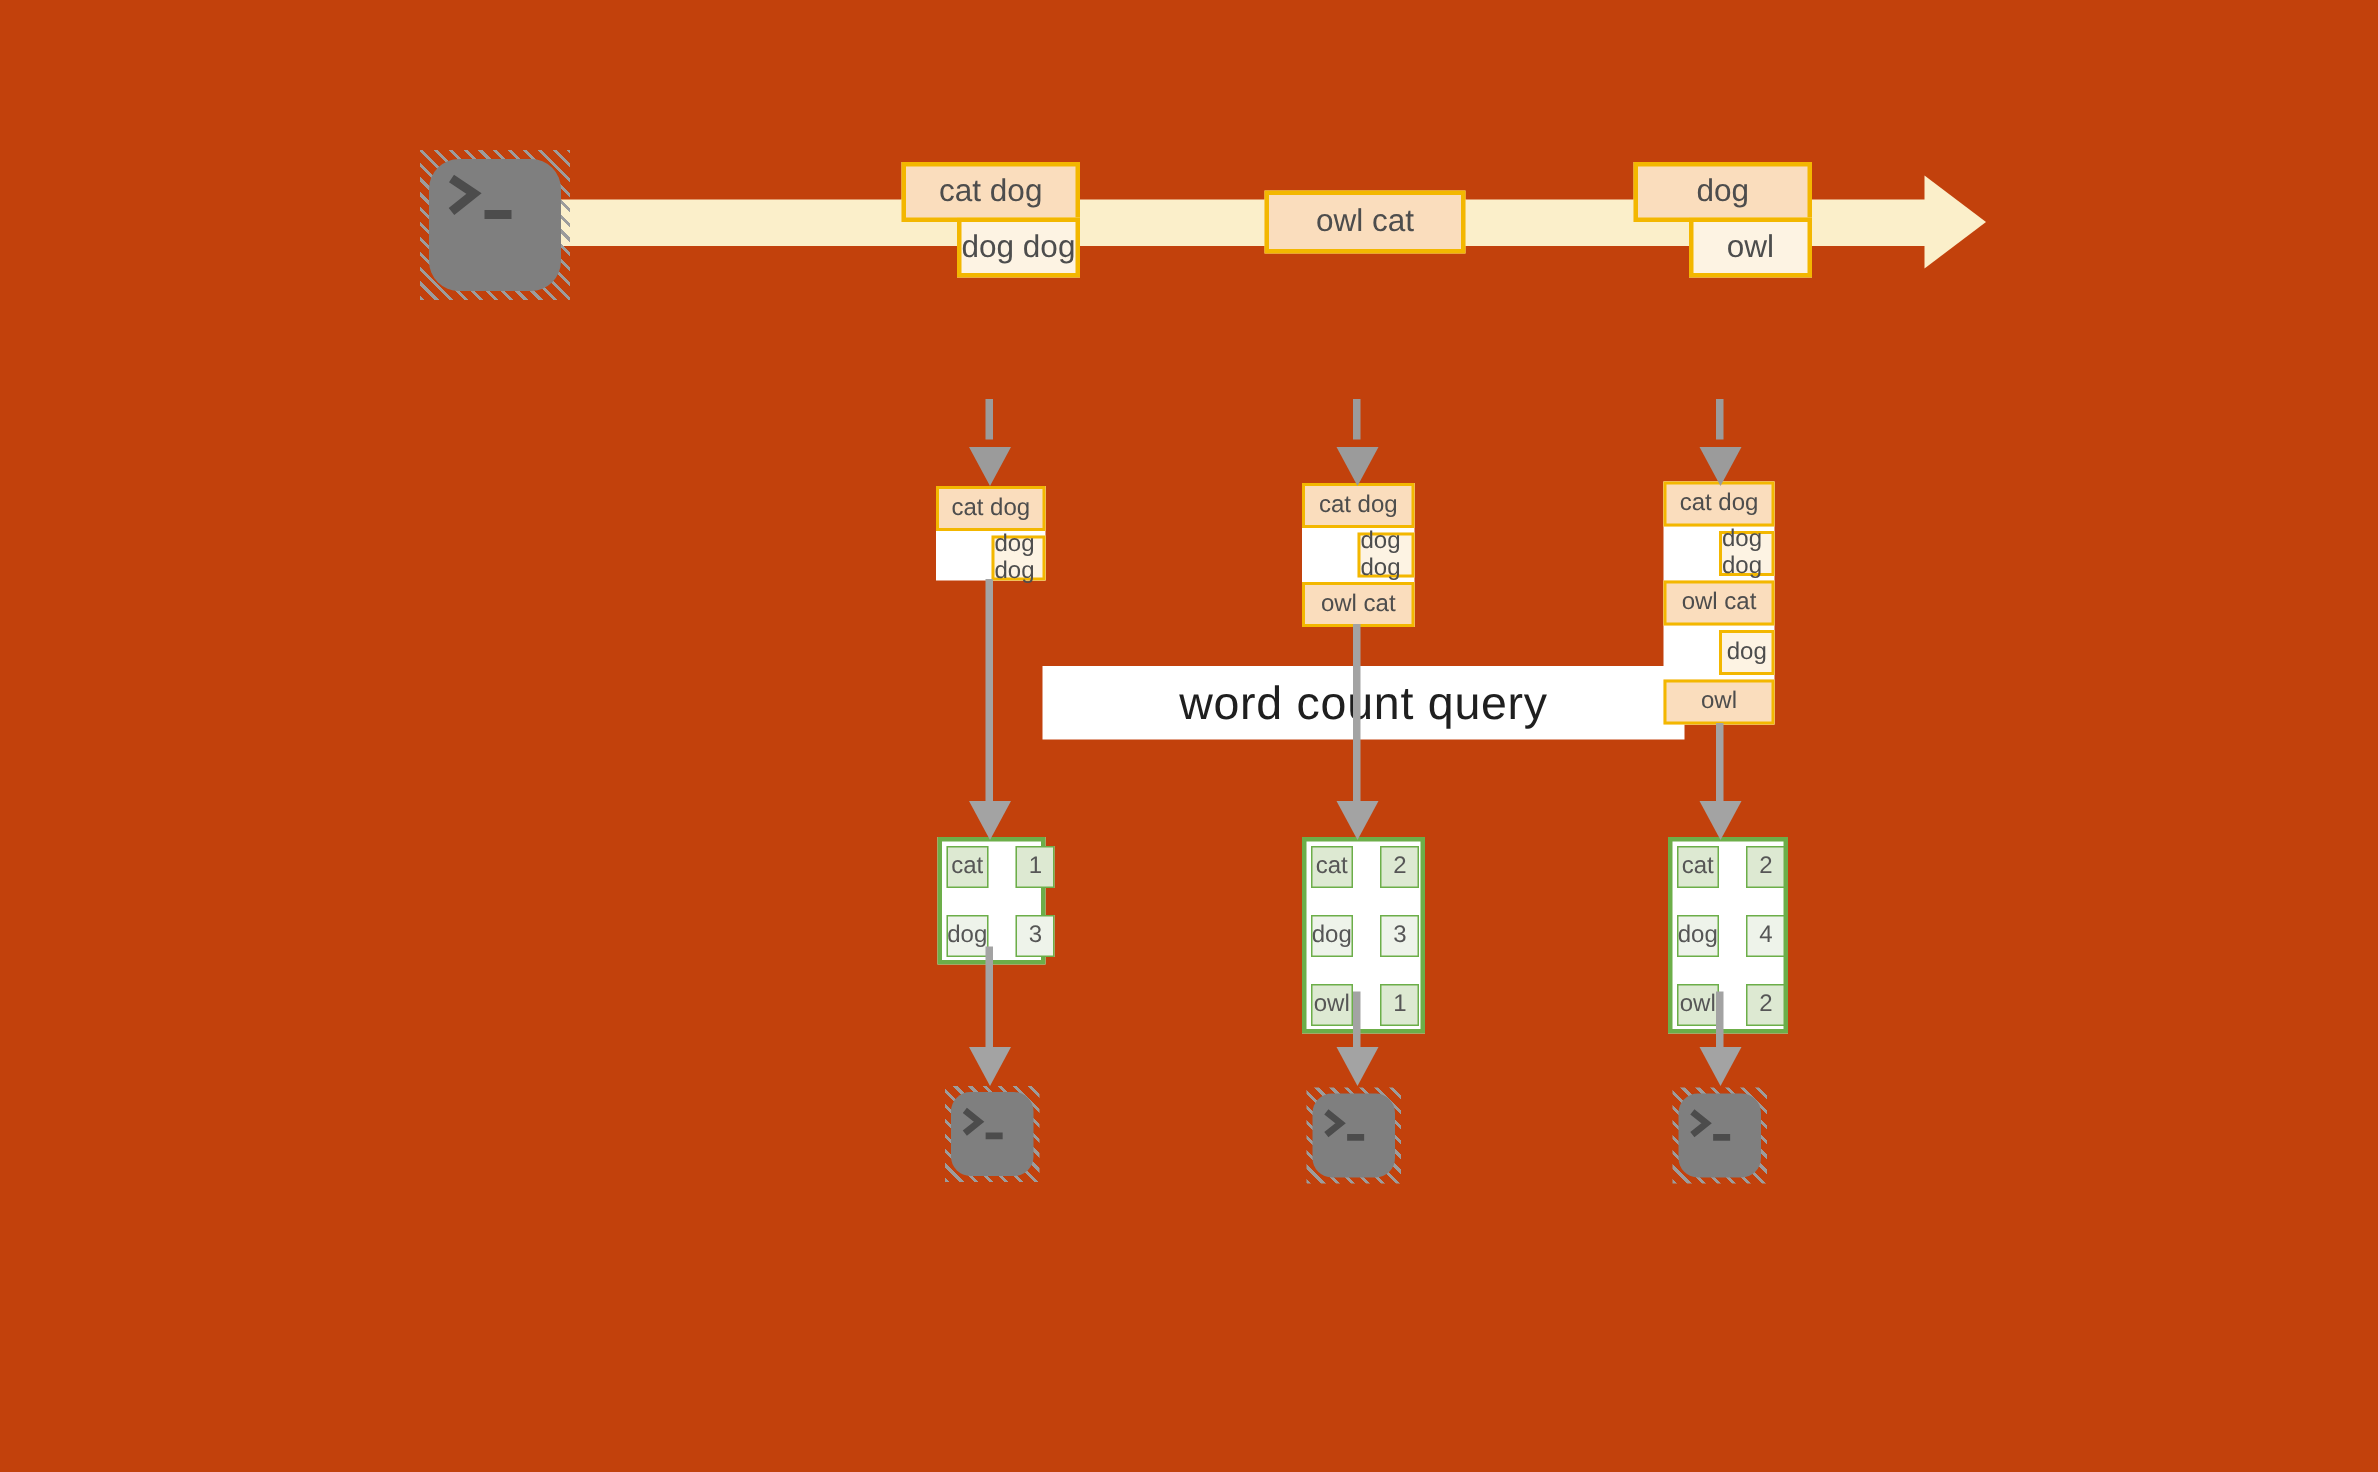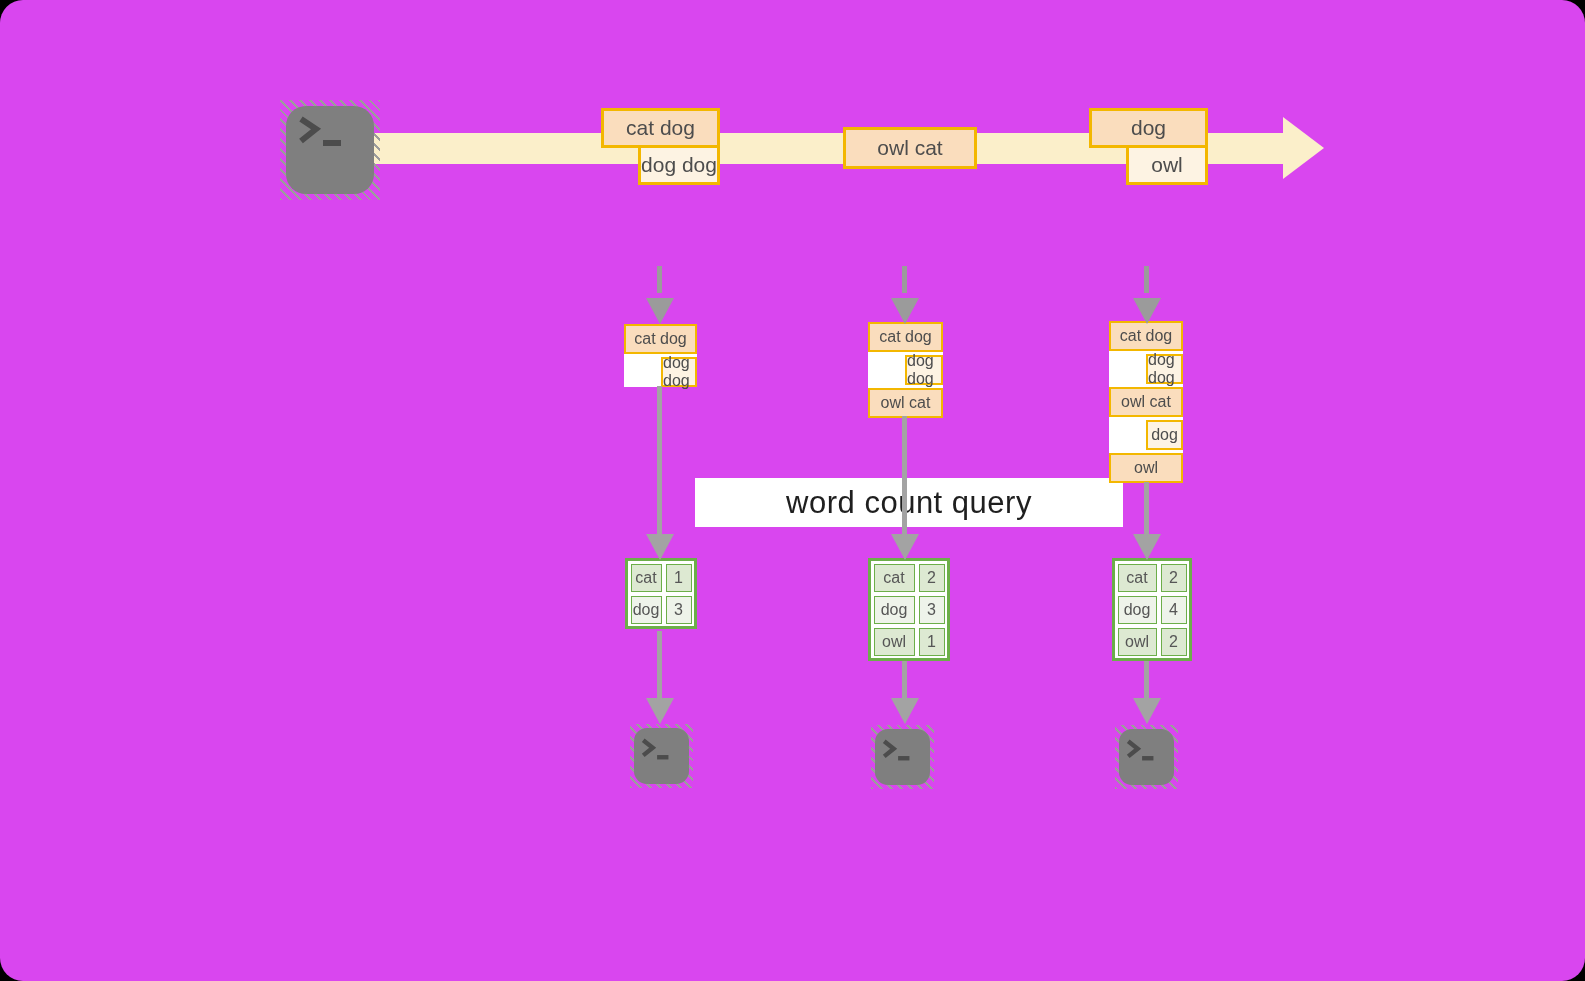--- a/index.html
+++ b/index.html
@@ -1,19 +1,18 @@
 <!DOCTYPE html>
 <html><head>
 <meta charset="utf-8">
 <style>
   html,body{margin:0;padding:0;background:#000;}
   .stage{
-    position:relative;width:1585px;height:981px;background:#d946ef;overflow:hidden;
+    position:relative;width:1585px;height:981px;background:#c2410c;overflow:hidden;
     font-family:"Liberation Sans", sans-serif;
-    border-radius:23px;
   }
   
   .band{position:absolute;background:#FBEFCA;z-index:1;}
   .band-head{
     position:absolute;width:0;height:0;z-index:1;
     border-top:31px solid transparent;border-bottom:31px solid transparent;
     border-left:41px solid #FBEFCA;
   }
   
   .term{
@@ -52,21 +51,21 @@
   
   .qband{
     position:absolute;background:#ffffff;z-index:3;
     display:flex;align-items:center;justify-content:center;
     font-size:31px;font-weight:300;color:#1f1f1f;letter-spacing:.5px;
   }
   
   .gtable{
     position:absolute;z-index:4;background:#fff;box-sizing:border-box;
     border:3px solid #6CAE49;padding:2.5px;
-    display:grid;grid-template-columns:1fr 26px;gap:4px;
+    display:grid;grid-template-columns:1fr 26px;gap:18px;
   }
   .gcell{
     box-sizing:border-box;border:1.5px solid #6CAE49;height:28px;
     display:flex;align-items:center;justify-content:center;
     font-size:16px;color:#565656;
   }
   .g1{background:#DDE9D2;}
   .g2{background:#EEF3EA;}
 </style>
 </head>
@@ -114,21 +113,21 @@
     <div class="srow peach">owl cat</div>
   </div>
   <div class="stack" style="left:1109px;top:321px;width:74px;">
     <div class="srow peach">cat dog</div>
     <div class="srow cream">dog dog</div>
     <div class="srow peach">owl cat</div>
     <div class="srow cream">dog</div>
     <div class="srow peach">owl</div>
   </div>
 
-  <div class="qband" style="left:695px;top:478px;width:428px;height:49px;">
+  <div class="qband" style="left:695px;top:444px;width:428px;height:49px;">
     <span>word count query</span>
   </div>
 
   <div class="vline" style="left:657px;top:386px;height:150px;"></div>
   <div class="vhead" style="left:646px;top:534px;"></div>
   <div class="vline" style="left:902px;top:416px;height:120px;"></div>
   <div class="vhead" style="left:891px;top:534px;"></div>
   <div class="vline" style="left:1144px;top:482px;height:54px;"></div>
   <div class="vhead" style="left:1133px;top:534px;"></div>
 

